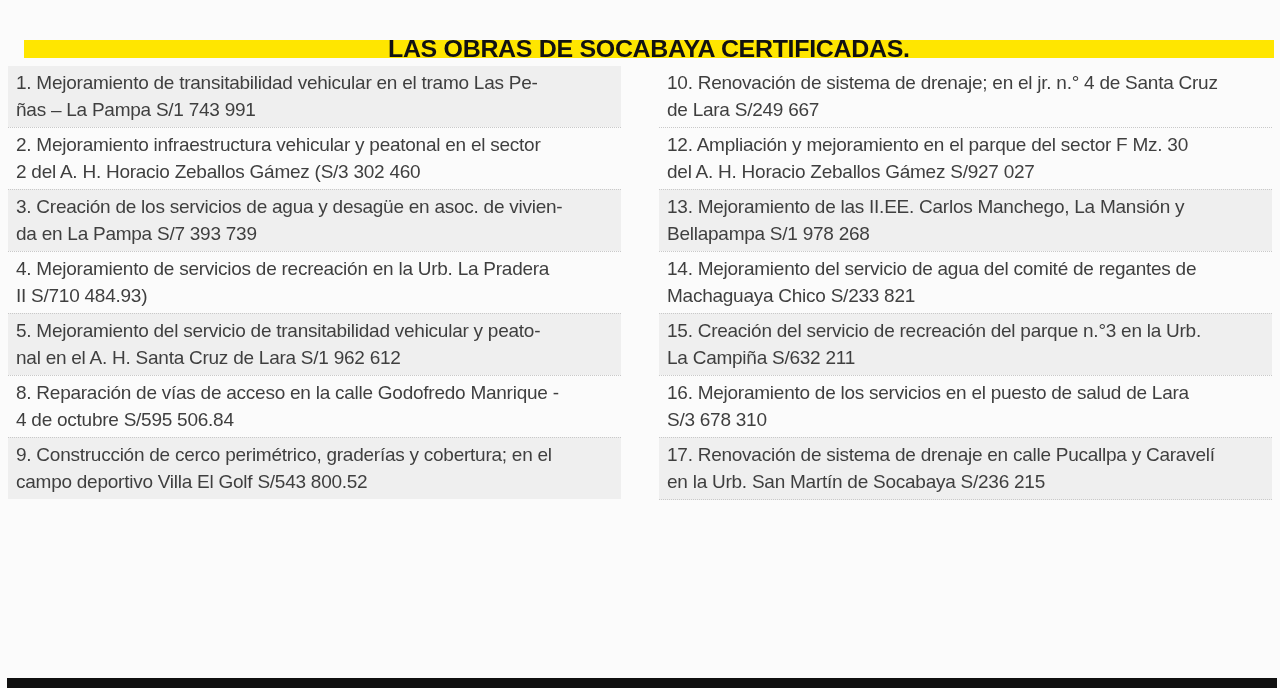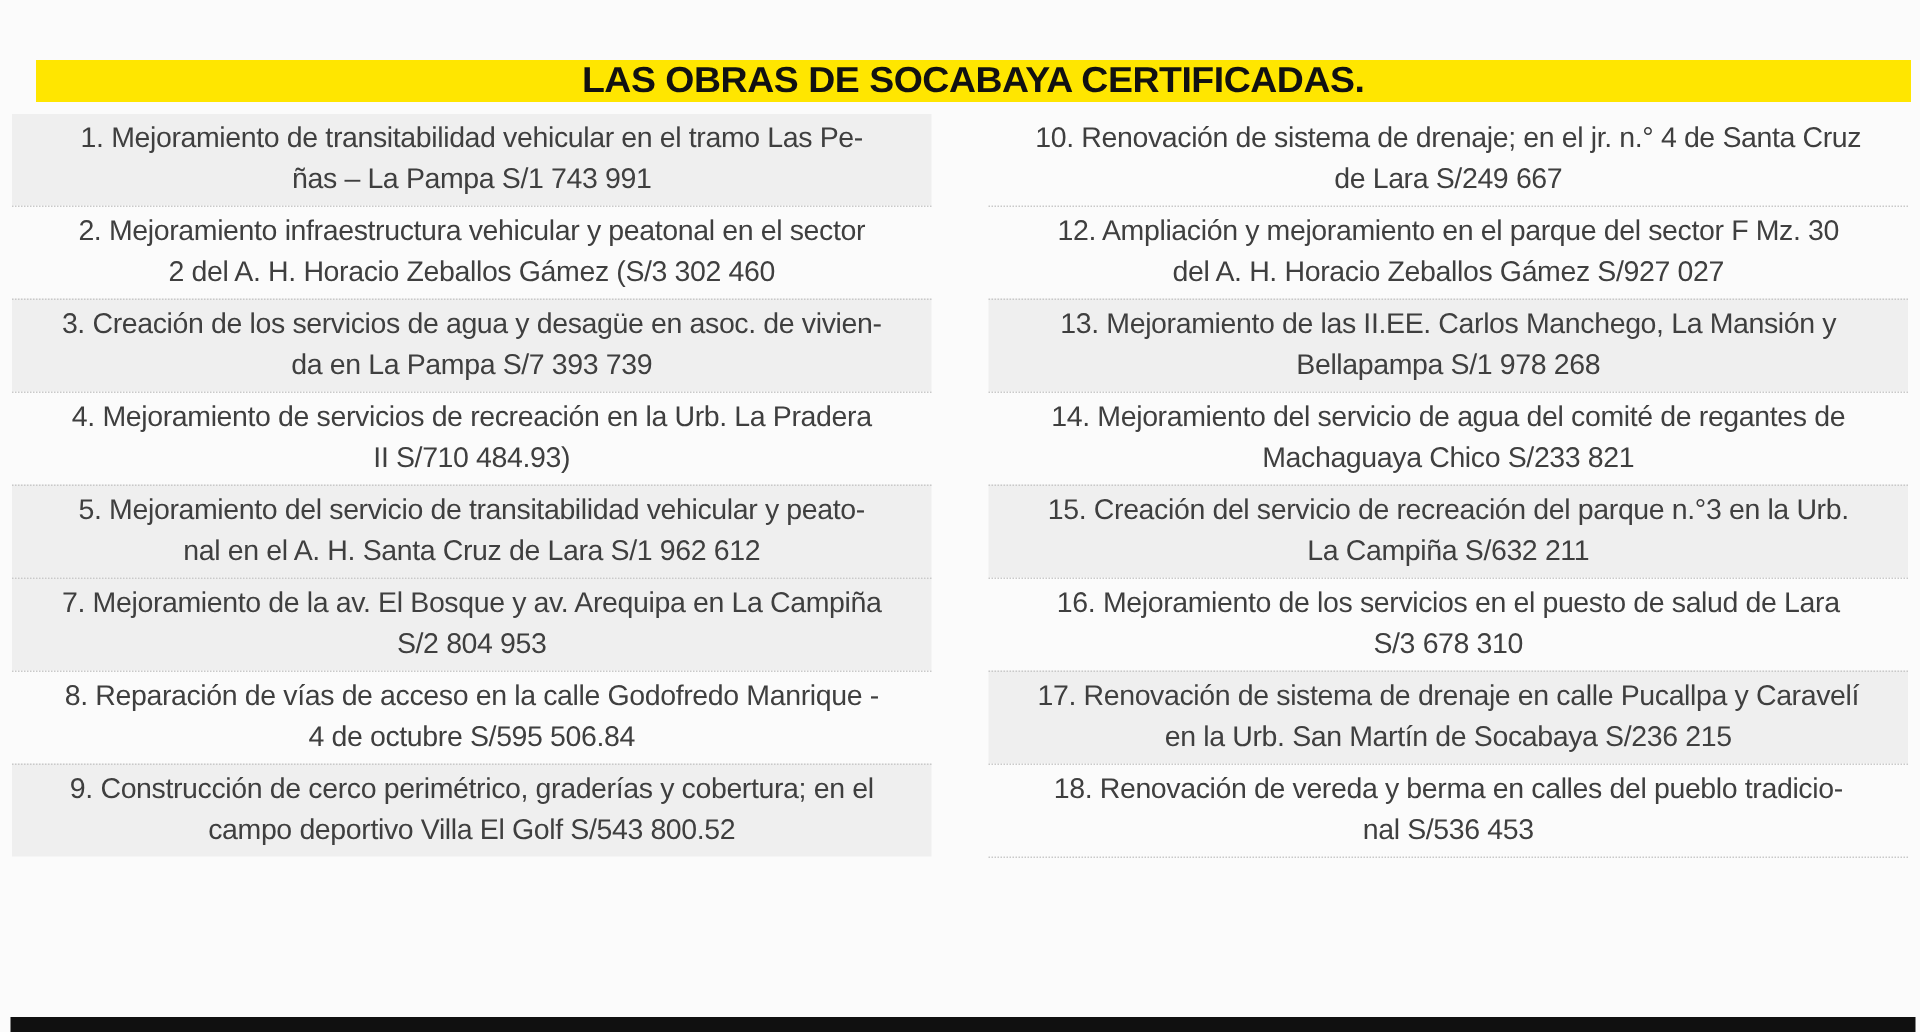--- a/index.html
+++ b/index.html
@@ -13,21 +13,21 @@
     overflow: hidden;
     background: var(--page-bg, #fbfbfb);
     font-family: "Liberation Sans", sans-serif;
   }
   .page {
     position: absolute;
     inset: 0;
   }
   .banner {
     margin: 40px 6px 8px 24px;
-    height: 28px;
+    height: 18px;
     background: var(--banner-bg, #ffe600);
     display: flex;
     align-items: center;
     justify-content: center;
   }
   .banner h1 {
     margin: 0;
     font-size: 24px;
     font-weight: 700;
     letter-spacing: -0.3px;
@@ -36,21 +36,20 @@
     white-space: nowrap;
   }
   .columns {
     display: flex;
     padding: 0 8px 0 8px;
     gap: 38px;
   }
   .column {
     width: 613px;
     flex: 0 0 613px;
-    text-align: center;
   }
   .item {
     font-size: 19px;
     line-height: 26.5px;
     letter-spacing: -0.25px;
     color: var(--body-text, #3f3f3f);
     white-space: pre-line;
     padding: 4px 8px 4px 8px;
     border-top: 1px dotted #c9c9c9;
   }
@@ -86,42 +85,38 @@
         <div class="item shaded">1. Mejoramiento de transitabilidad vehicular en el tramo Las Pe-
 ñas – La Pampa  S/1 743 991</div>
         <div class="item">2. Mejoramiento infraestructura vehicular y peatonal en el sector
 2 del A. H. Horacio Zeballos Gámez (S/3 302 460</div>
         <div class="item shaded">3. Creación de los servicios de agua y desagüe en asoc. de vivien-
 da en La Pampa  S/7 393 739</div>
         <div class="item">4. Mejoramiento de servicios de recreación en la Urb. La Pradera
 II S/710 484.93)</div>
         <div class="item shaded">5. Mejoramiento del servicio de transitabilidad vehicular y peato-
 nal en el A. H. Santa Cruz de Lara S/1 962 612</div>
-        <div class="item shaded">7. Mejoramiento de la av. El Bosque y av. Arequipa en La Campiña
-S/2 804 953</div>
         <div class="item">8. Reparación de vías de acceso en la calle Godofredo Manrique -
 4 de octubre S/595 506.84</div>
         <div class="item shaded">9. Construcción de cerco perimétrico, graderías y cobertura; en el
 campo deportivo Villa El Golf S/543 800.52</div>
       </div>
     <div class="column end-rule" id="col-right">
         <div class="item">10. Renovación de sistema de drenaje; en el jr. n.° 4 de Santa Cruz
 de Lara S/249 667</div>
         <div class="item">12. Ampliación y mejoramiento en el parque del sector F Mz. 30
 del A. H. Horacio Zeballos Gámez S/927 027</div>
         <div class="item shaded">13. Mejoramiento de las II.EE. Carlos Manchego, La Mansión y
 Bellapampa S/1 978 268</div>
         <div class="item">14. Mejoramiento del servicio de agua del comité de regantes de
 Machaguaya Chico S/233 821</div>
         <div class="item shaded">15. Creación del servicio de recreación del parque n.°3 en la Urb.
 La Campiña S/632 211</div>
         <div class="item">16. Mejoramiento de los servicios en el puesto de salud de Lara
 S/3 678 310</div>
         <div class="item shaded">17. Renovación de sistema de drenaje en calle Pucallpa y Caravelí
 en la Urb. San Martín de Socabaya S/236 215</div>
-        <div class="item">18. Renovación de vereda y berma en calles del pueblo tradicio-
-nal S/536 453</div>
       </div>
   </div>
 
   <div class="bottom-bar"></div>
 
 </div>
 
 </body></html>

